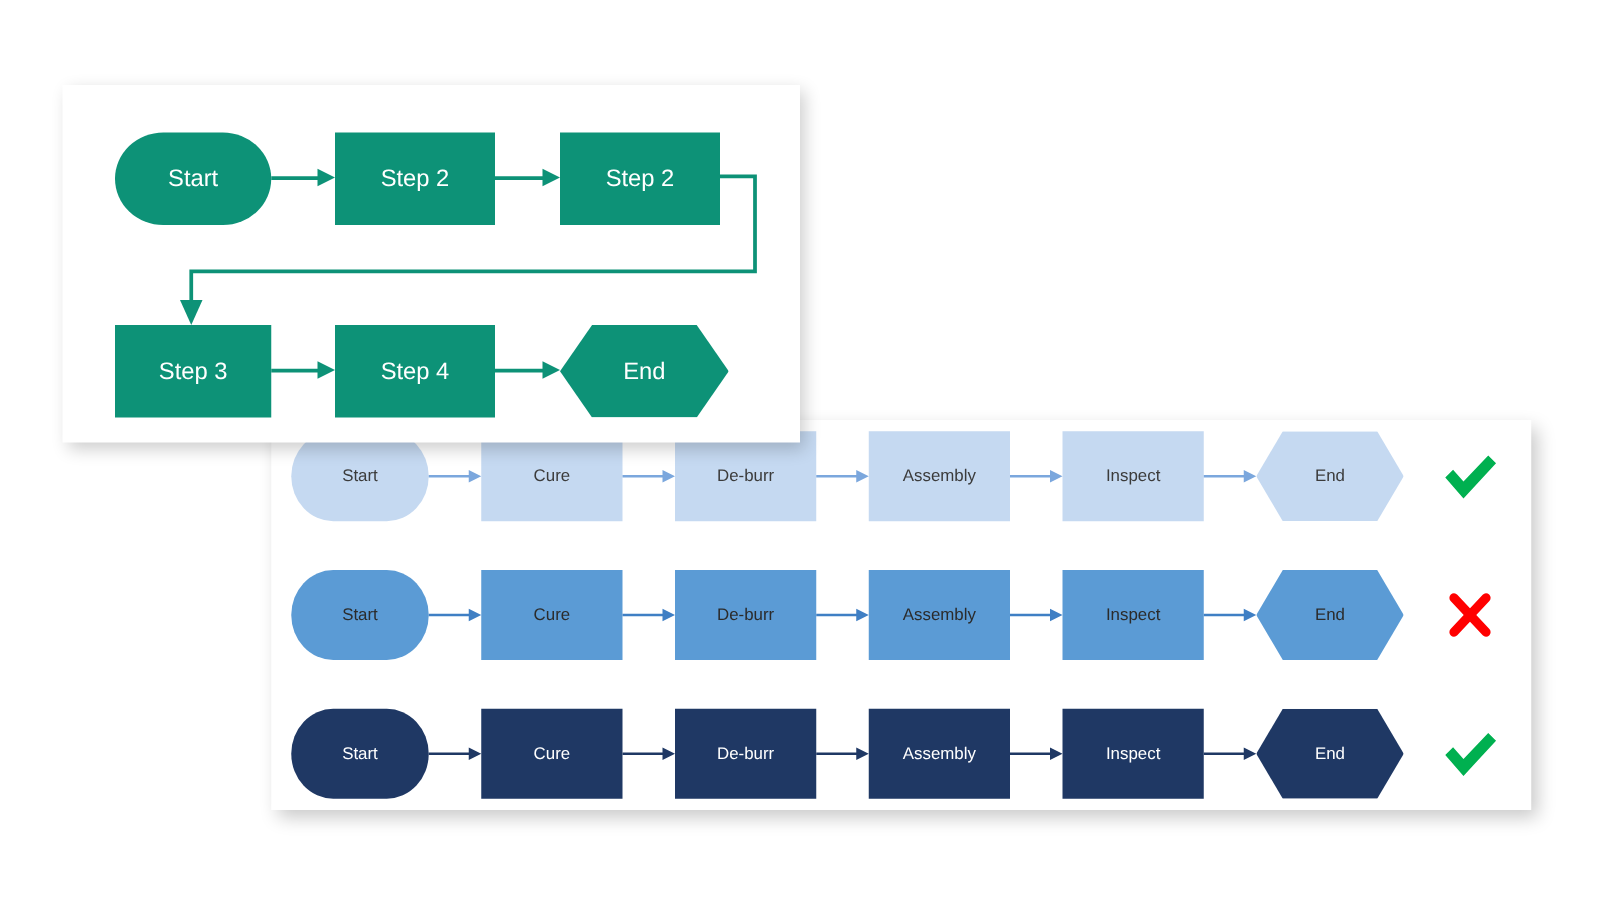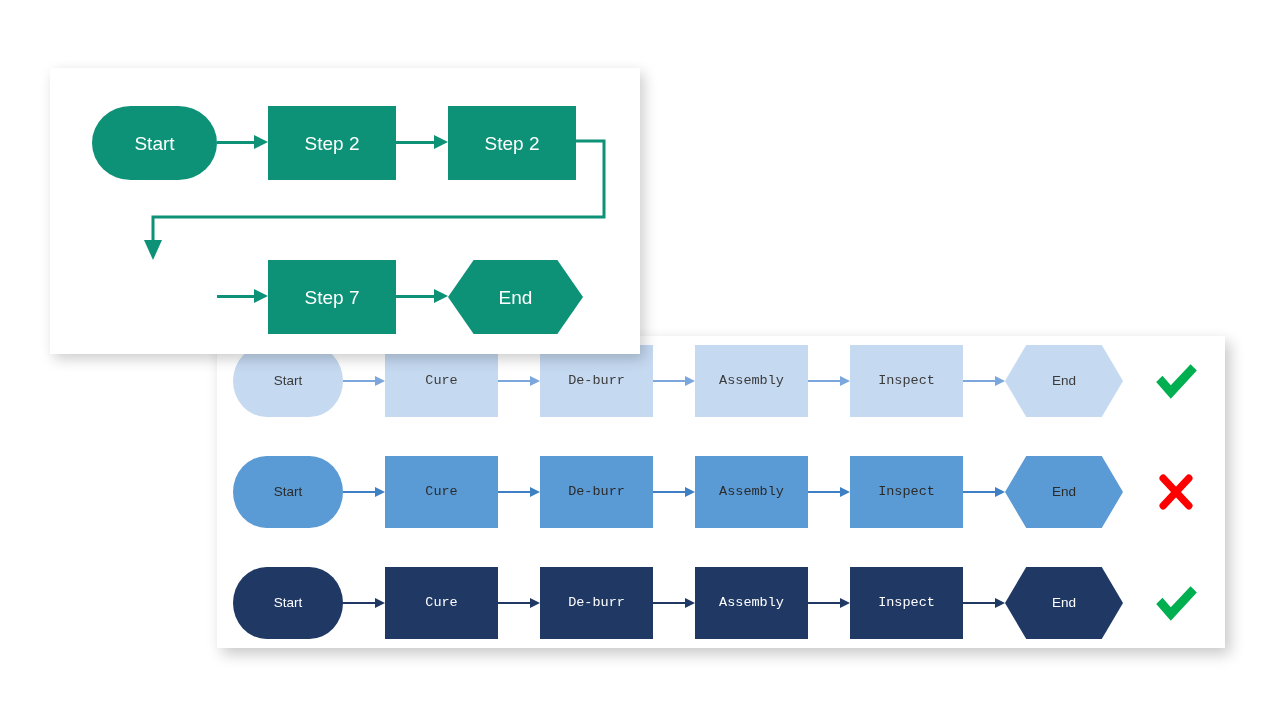--- a/index.html
+++ b/index.html
@@ -42,21 +42,21 @@
     position: absolute;
     display: flex;
     align-items: center;
     justify-content: center;
     font-size: 13.5px;
     line-height: 1;
     white-space: nowrap;
     box-sizing: border-box;
   }
   .node.terminator { border-radius: 42px / 45px; }
-  .node.process { border-radius: 0; font-family: Liberation Mono, monospace; }
+  .node.process { border-radius: 0; }
   .node.hexagon {
     clip-path: polygon(18% 0%, 82% 0%, 100% 50%, 82% 100%, 18% 100%, 0% 50%);
   }
 
   .conn {
     position: absolute;
     height: 2px;
     display: block;
   }
   .conn .shaft {
@@ -232,21 +232,22 @@
   </div>
 
 <div id="flow-card">
   <svg id="elbow" viewBox="0 0 590 286" xmlns="http://www.w3.org/2000/svg">
     <path d="M 526 73 L 554 73 L 554 149 L 103 149 L 103 178" fill="none" stroke="#0d9277" stroke-width="3"></path>
     <polygon points="103,192 94,172 112,172" fill="#0d9277"></polygon>
   </svg>
 <div class="g-node g-term" style="left: 42px; top: 38px; width: 125px; height: 74px; background: rgb(13, 146, 119); color: rgb(255, 255, 255);">Start</div>
     <div class="g-node" style="left: 218px; top: 38px; width: 128px; height: 74px; background: rgb(13, 146, 119); color: rgb(255, 255, 255);">Step 2</div>
     <div class="g-node" style="left: 398px; top: 38px; width: 128px; height: 74px; background: rgb(13, 146, 119); color: rgb(255, 255, 255);">Step 2</div>
-    <div class="g-node" style="left: 218px; top: 192px; width: 128px; height: 74px; background: rgb(13, 146, 119); color: rgb(255, 255, 255);">Step 7</div>
+    <div class="g-node" style="left: 42px; top: 192px; width: 125px; height: 74px; background: rgb(13, 146, 119); color: rgb(255, 255, 255);">Step 3</div>
+    <div class="g-node" style="left: 218px; top: 192px; width: 128px; height: 74px; background: rgb(13, 146, 119); color: rgb(255, 255, 255);">Step 4</div>
     <div class="g-node g-hex" style="left: 398px; top: 192px; width: 135px; height: 74px; background: rgb(13, 146, 119); color: rgb(255, 255, 255);">End</div>
     <div class="g-conn" style="left: 167px; top: 73px; width: 51px;">
       <div class="shaft" style="background: rgb(13, 146, 119);"></div>
       <div class="head" style="border-left-color: rgb(13, 146, 119);"></div>
     </div>
     <div class="g-conn" style="left: 346px; top: 73px; width: 52px;">
       <div class="shaft" style="background: rgb(13, 146, 119);"></div>
       <div class="head" style="border-left-color: rgb(13, 146, 119);"></div>
     </div>
     <div class="g-conn" style="left: 167px; top: 227px; width: 51px;">

